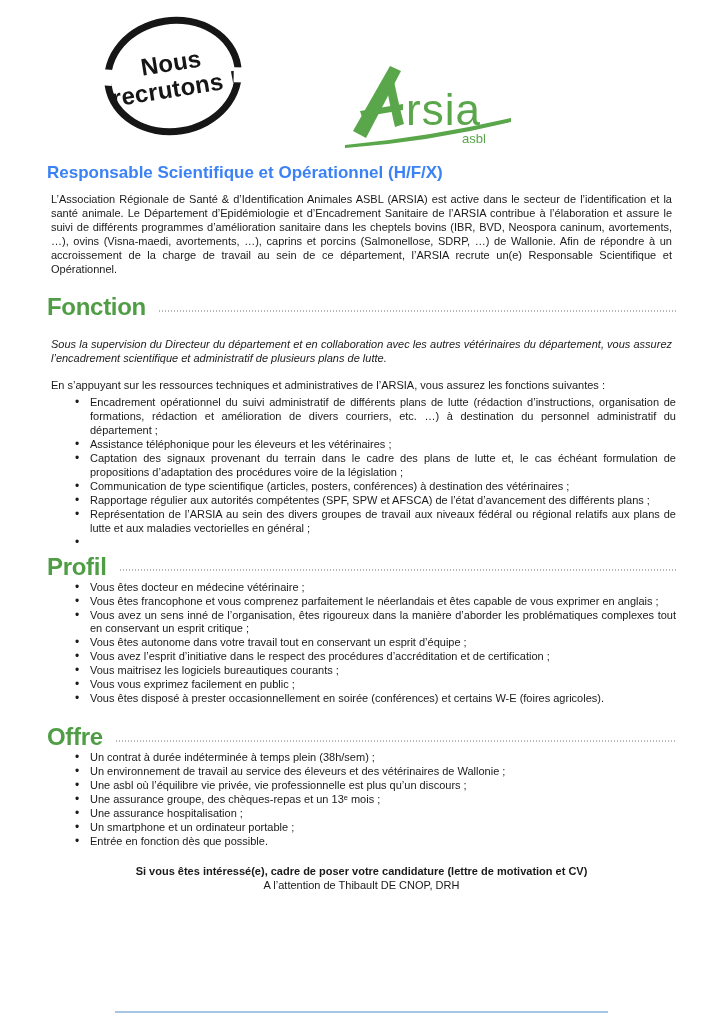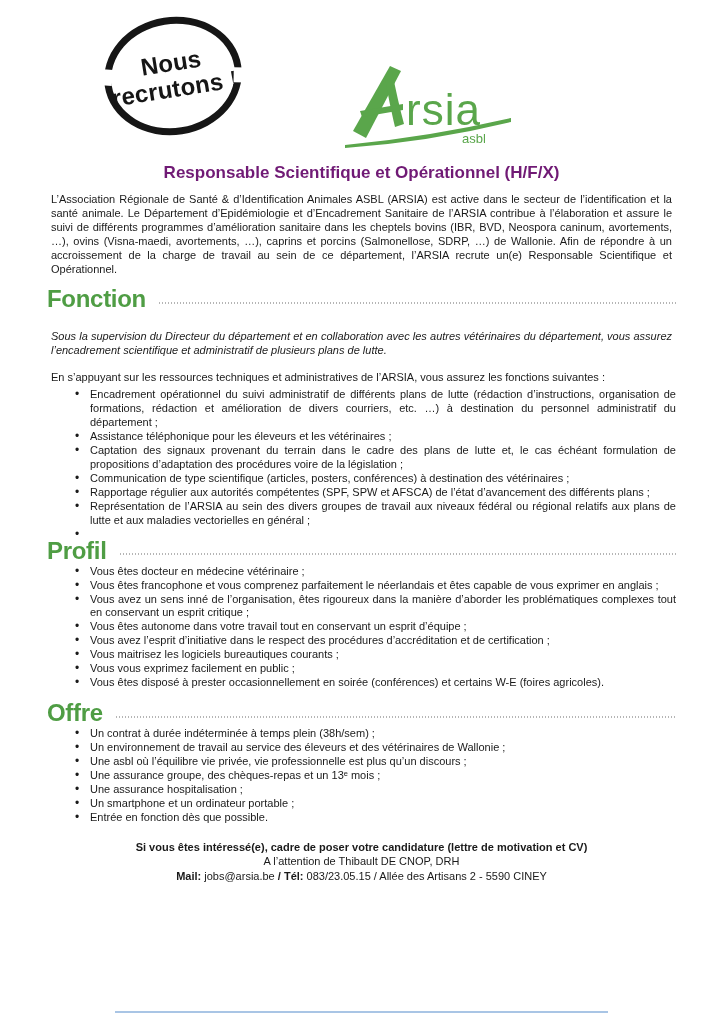--- a/index.html
+++ b/index.html
@@ -21,25 +21,25 @@
     display:flex;align-items:center;justify-content:center;
   }
   .stamp::before{content:"";position:absolute;left:-11px;top:34%;width:13px;height:16px;background:#fff;transform:rotate(14deg);}
   .stamp::after{content:"";position:absolute;right:-11px;top:52%;width:13px;height:15px;background:#fff;transform:rotate(10deg);}
   .stamp-text{
     text-align:center;font-size:24px;font-weight:700;
     line-height:1.08;color:#161616;letter-spacing:0.2px;white-space:nowrap;
   }
   .logo{position:absolute;left:296px;top:64px;width:172px;height:86px;}
   
-  .title{text-align:center;font-size:17px;font-weight:700;margin:13px 0 9px;color:#701a75;}
+  .title{text-align:left;font-size:17px;font-weight:700;margin:13px 0 9px;color:#3b82f6;}
   .para{text-align:justify;line-height:1.28;margin:4px;}
   .gap-s{margin-top:13px;}
   
-  .sec{display:flex;align-items:center;margin-top:9px;}
+  .sec{display:flex;align-items:center;margin-top:17px;}
   .sec h2{
     margin:0;font-size:24px;font-weight:700;letter-spacing:-0.3px;
     color:#4f9d44;line-height:1.15;
   }
   .sec .rule{
     flex:1;margin-left:12px;margin-top:7px;height:2px;
     background-image:radial-gradient(circle,#b5b5b5 0.7px,transparent 0.9px);
     background-size:3px 2px;background-repeat:repeat-x;
   }
   
@@ -152,18 +152,17 @@
       <li><span class="dot">•</span><span>Une assurance hospitalisation ;</span></li>
 
       <li><span class="dot">•</span><span>Un smartphone et un ordinateur portable ;</span></li>
 
       <li><span class="dot">•</span><span>Entrée en fonction dès que possible.</span></li>
     </ul>
 
   <div class="footer">
     <div class="bold">Si vous êtes intéressé(e), cadre de poser votre candidature (lettre de motivation et CV)</div>
     <div>A l’attention de Thibault DE CNOP, DRH</div>
-    <div><span class="bold">Mail:</span><span> jobs@arsia.be </span><span class="bold">/ Tél:</span><span> 083/23.05.15 / Allée des Artisans 2 - 5590 CINEY</span></div>
   </div>
 
 </div>
 
 <div class="bottom-rule"></div>
 
 </body></html>

